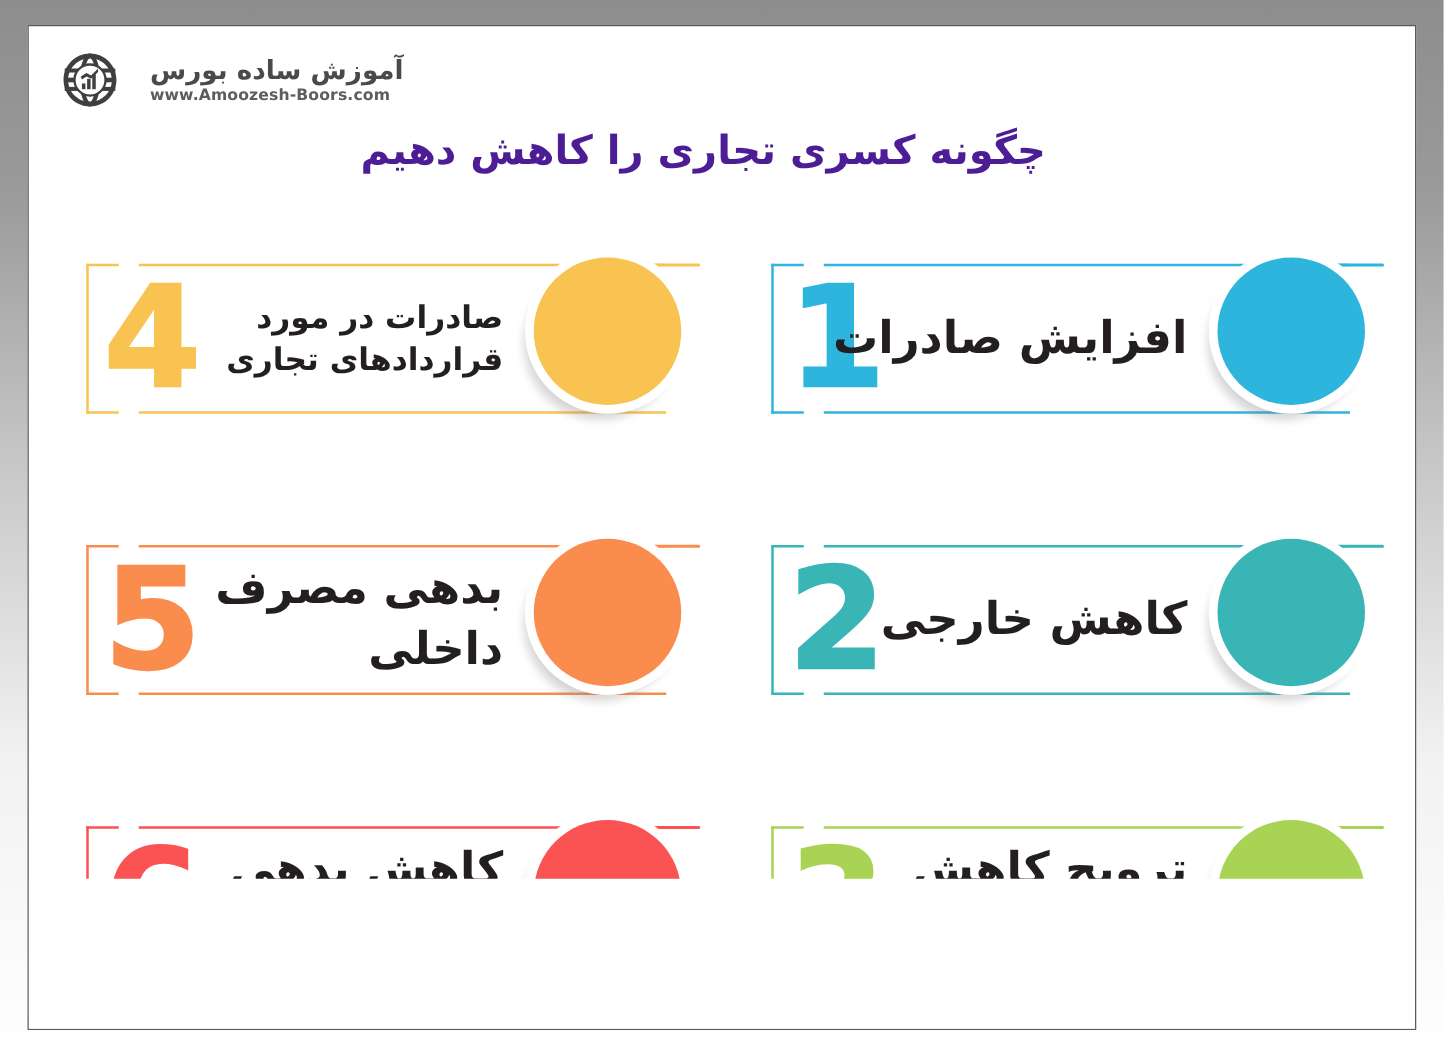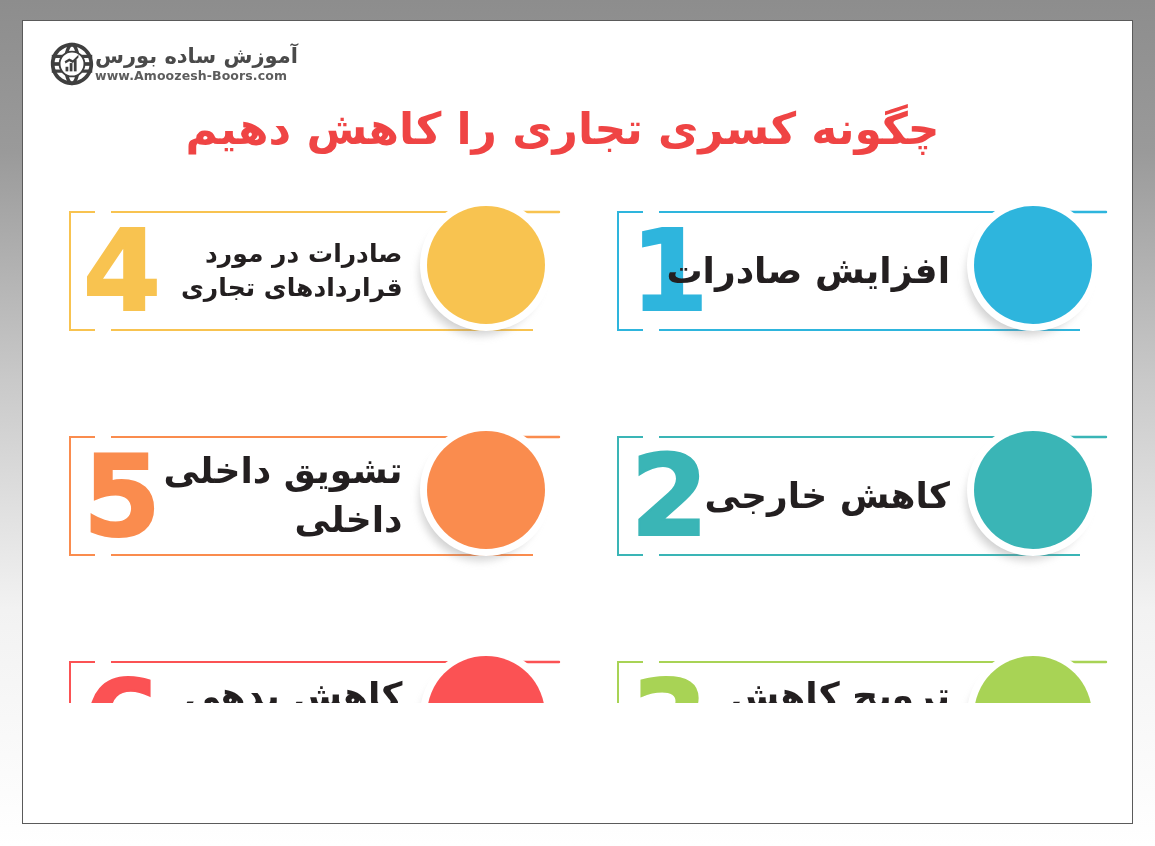--- a/index.html
+++ b/index.html
@@ -42,21 +42,21 @@
   }
 
   
   .logo {
     position: absolute;
     left: 26px;
     top: 20px;
     display: flex;
     flex-direction: row;
     align-items: center;
-    gap: 0;
+    gap: 25px;
     direction: ltr;
   }
   .logo-globe {
     width: 46px;
     height: 46px;
     flex: 0 0 46px;
   }
   .logo-text {
     display: flex;
     flex-direction: column;
@@ -79,23 +79,23 @@
     font-family: "DejaVu Sans", "Liberation Sans", sans-serif;
   }
 
   
   .title {
     position: absolute;
     top: 78px;
     left: 0;
     right: 30px;
     text-align: center;
-    font-size: 44px;
-    font-weight: bold;
-    color: #ef4444;
+    font-size: 32px;
+    font-weight: bold;
+    color: #4c1d95;
     letter-spacing: -0.5px;
     line-height: 1.35;
     direction: rtl;
   }
 
   
   .grid {
     position: absolute;
     left: 46px;
     right: 26px;
@@ -284,21 +284,21 @@
           </svg>
           <div class="circle" style="background:#3ab5b6"></div>
         </div>
       </div>
 
       <div class="item">
         <div class="rail rail-top" style="background:#fa8c4e"></div>
         <div class="rail rail-bot" style="background:#fa8c4e"></div>
         <div class="bracket" style="border-color:#fa8c4e"></div>
         <div class="num" style="color:#fa8c4e">5</div>
-        <div class="label">تشویق داخلی داخلی</div>
+        <div class="label">بدهی مصرف داخلی</div>
         <div class="circle-wrap">
           <div class="shadow-blob"></div>
           <svg class="swirl" viewBox="0 0 150 150">
             <path d="M150 16 H95 C48 16 16 44 16 75 C16 104 40 126 70 126 C86 126 96 118 100 110" fill="none" stroke="#fa8c4e" stroke-width="2.4" stroke-linecap="round"></path>
           </svg>
           <div class="circle" style="background:#fa8c4e"></div>
         </div>
       </div>
 
       <div class="item">

